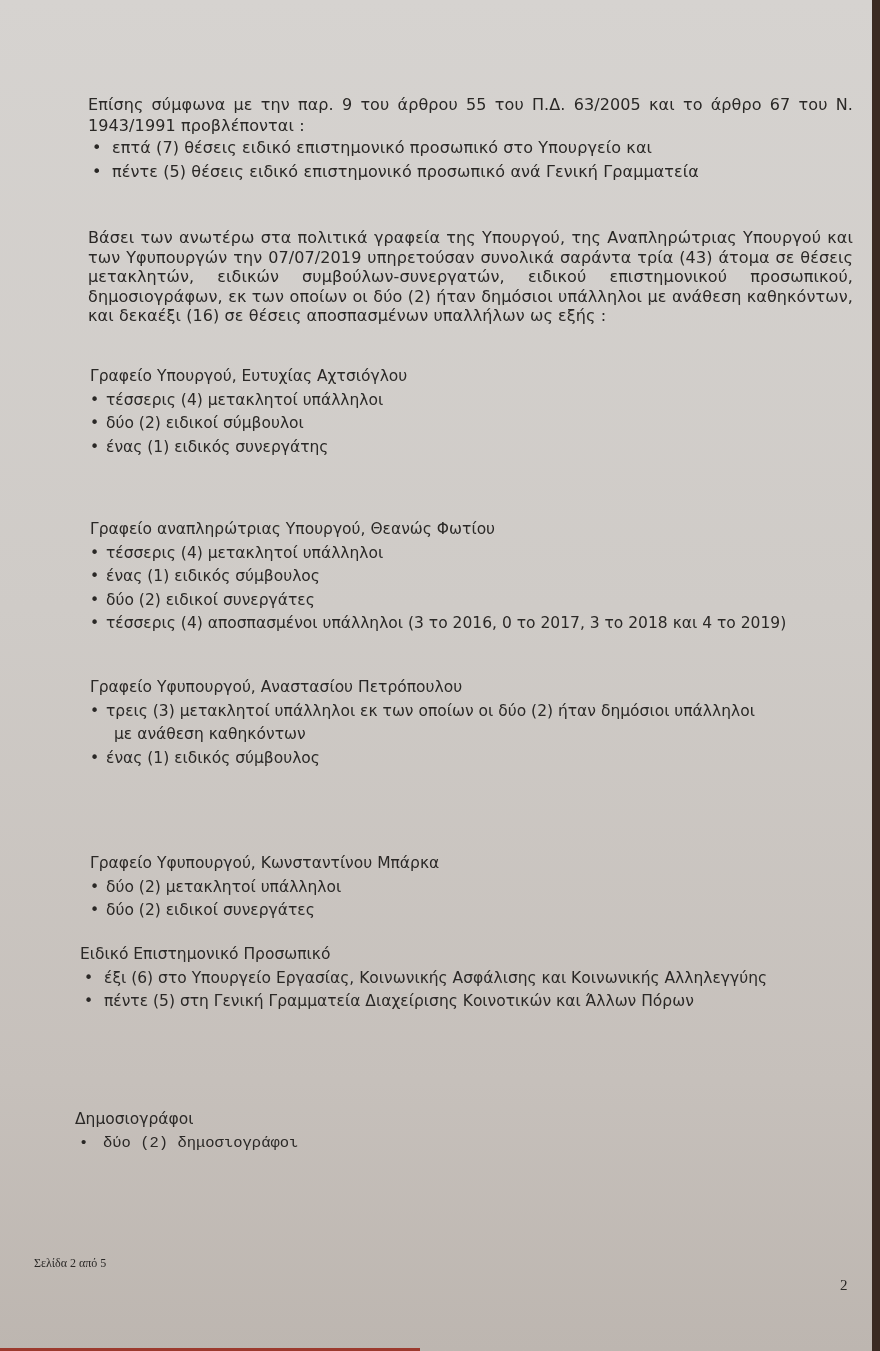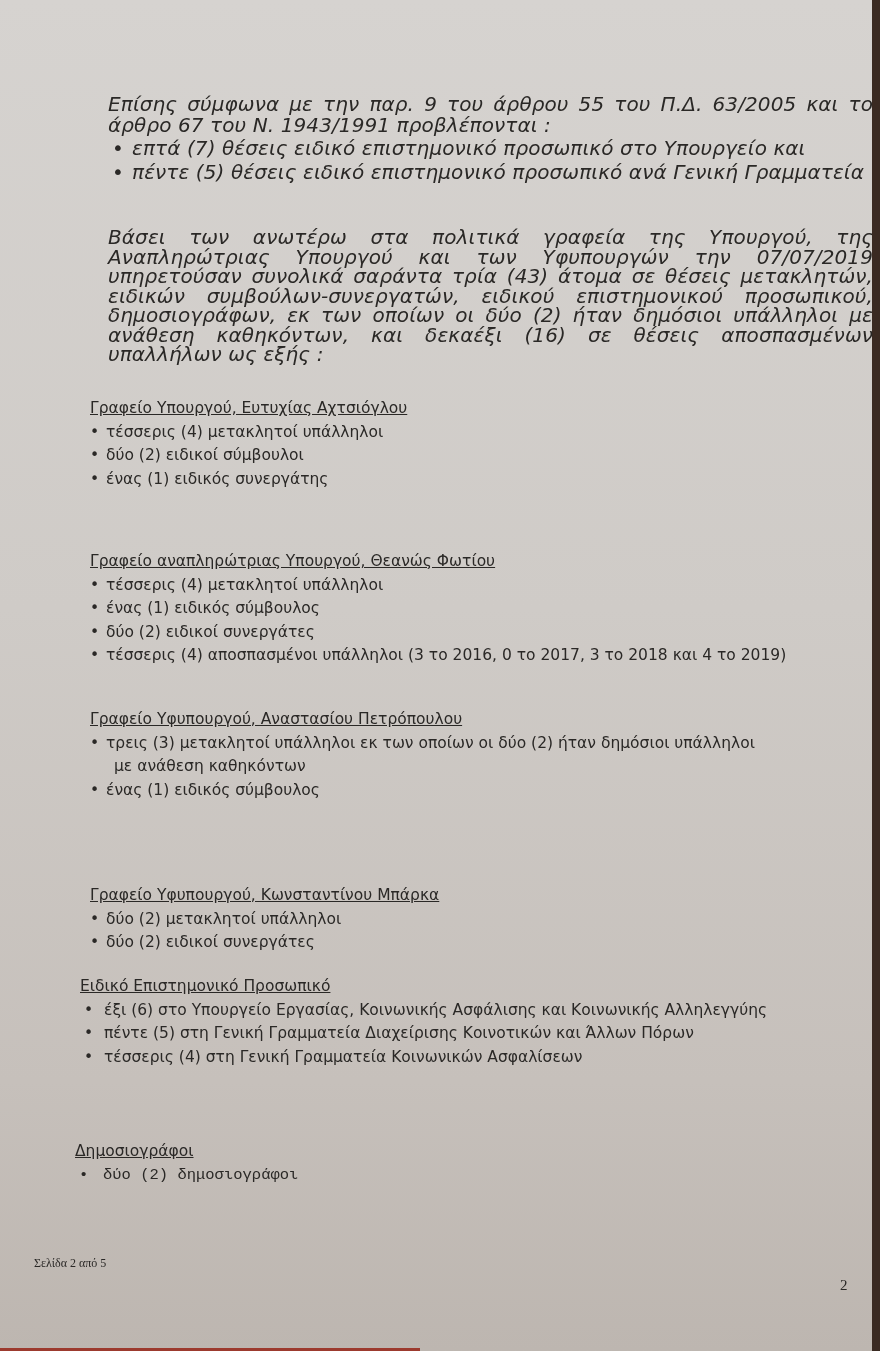--- a/index.html
+++ b/index.html
@@ -5,24 +5,24 @@
   html, body { margin:0; padding:0; }
   body {
     width:880px; height:1351px; overflow:hidden; position:relative;
     background: linear-gradient(180deg, #d6d3d0 0%, #cfcbc7 45%, #c6c0bb 80%, #bdb6b0 100%);
     font-family: "DejaVu Sans", sans-serif;
     color:#2a2826;
   }
   .edge-right { position:absolute; right:0; top:0; width:8px; height:100%; background:#3a2a22; }
   .edge-bottom { position:absolute; left:0; bottom:0; width:420px; height:3px; background:#9c3a2e; }
   .page { position:absolute; left:0; top:0; width:872px; height:1351px; }
-  .text { position:absolute; left:108px; width:765px; font-size:20px; line-height:21px; letter-spacing:0.1px;font-style:italic; }
+  .text { position:absolute; left:88px; width:765px; font-size:16px; line-height:21px; letter-spacing:0.1px; }
   .para { text-align:justify; }
   .block { position:absolute; left:90px; width:775px; font-size:15.5px; line-height:23.5px; }
-  .heading { text-decoration:underline; display:inline-block;margin-top:32px; }
+  .heading { display:inline-block; }
   .ul { list-style:none; margin:0; padding:0; }
   .ul li { position:relative; padding-left:16px; }
   .ul.indent li { padding-left:24px; }
   .ul li::before { content:"•"; position:absolute; left:0; }
   .ul.indent li::before { left:4px; }
   .sub { padding-left:24px; }
   .footer-left { position:absolute; left:34px; top:1256px; font-family:"Liberation Serif", serif; font-size:12px; }
   .footer-right { position:absolute; left:840px; top:1277px; font-family:"Liberation Serif", serif; font-size:15px; }
 </style>
 </head>
@@ -79,21 +79,20 @@
       <li>δύο (2) μετακλητοί υπάλληλοι</li>
       <li>δύο (2) ειδικοί συνεργάτες</li>
     </ul>
   </div>
 
   <div class="block" style="top:943px; left:80px; width:790px;">
     <span class="heading">Ειδικό Επιστημονικό Προσωπικό</span>
     <ul class="ul indent">
       <li style="text-align:justify;">έξι (6) στο Υπουργείο Εργασίας, Κοινωνικής Ασφάλισης και Κοινωνικής Αλληλεγγύης</li>
       <li>πέντε (5) στη Γενική Γραμματεία Διαχείρισης Κοινοτικών και Άλλων Πόρων</li>
-      <li>τέσσερις (4) στη Γενική Γραμματεία Κοινωνικών Ασφαλίσεων</li>
     </ul>
   </div>
 
   <div class="block" style="top:1108px; left:75px;">
     <span class="heading">Δημοσιογράφοι</span>
     <ul class="ul indent">
       <li style="padding-left:28px;font-family:Liberation Mono, monospace;">δύο (2) δημοσιογράφοι</li>
     </ul>
   </div>
 

